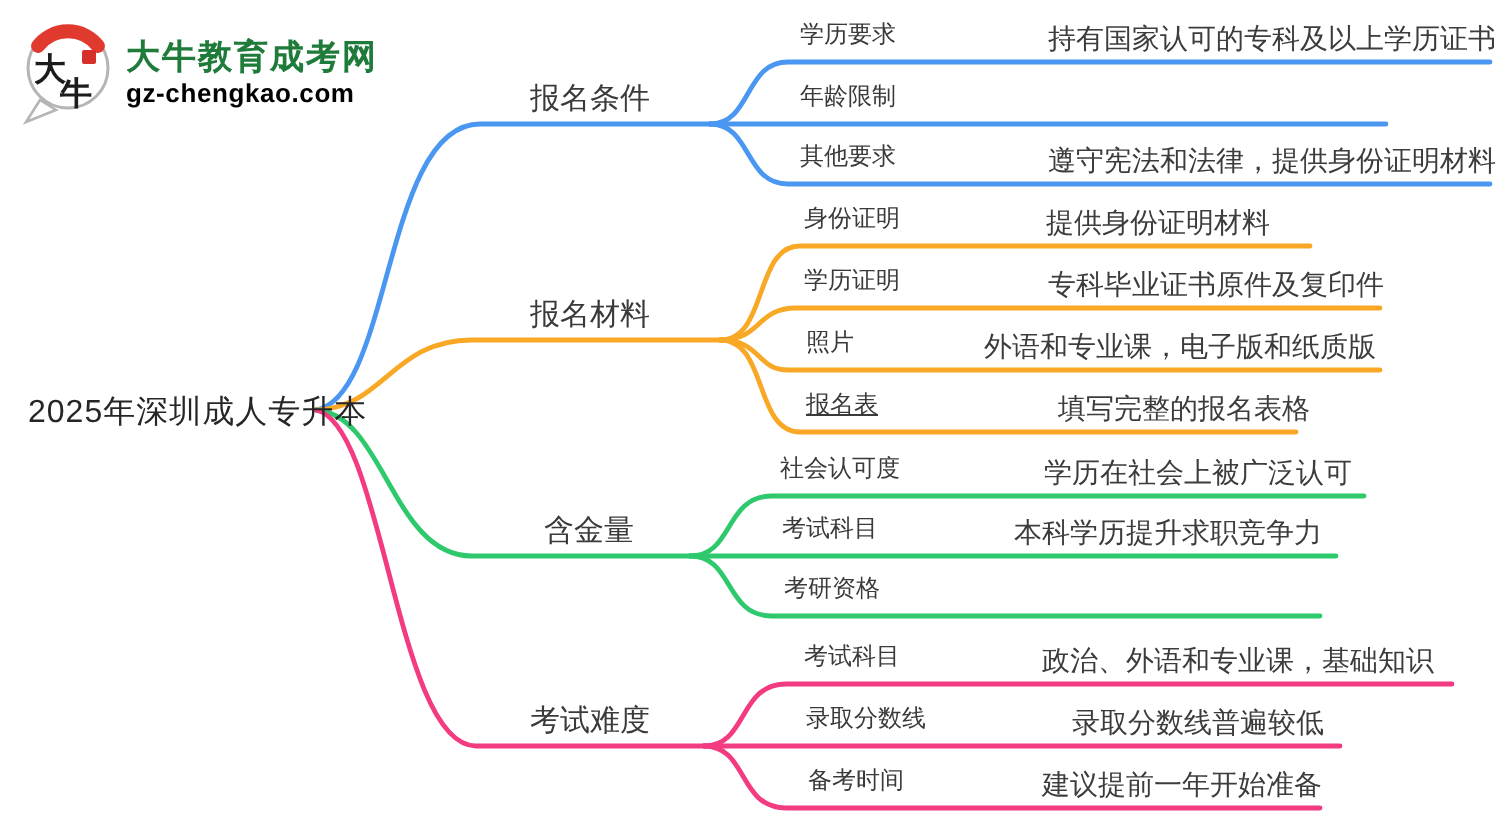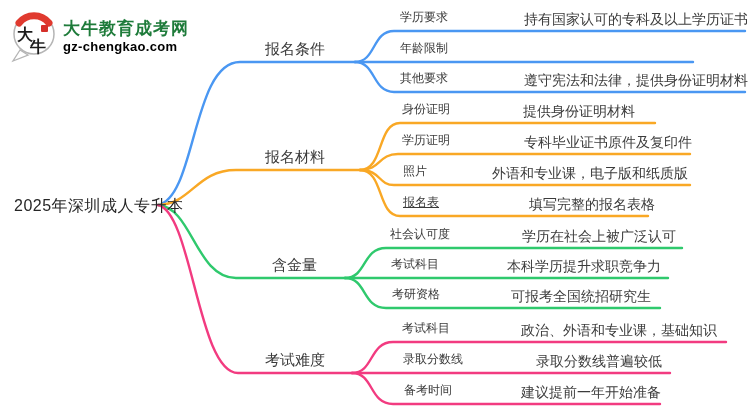--- a/index.html
+++ b/index.html
@@ -80,21 +80,20 @@
   <div class="abs node-label" style="left:383px;top:163px;margin-left:20px;">照片</div>
   <div class="abs node-desc" style="left:492px;top:165px;">外语和专业课，电子版和纸质版</div>
   <div class="abs node-label" style="left:403px;top:194px;text-decoration:underline;">报名表</div>
   <div class="abs node-desc" style="left:513px;top:196px;margin-left:16px;">填写完整的报名表格</div>
 
   <div class="abs node-label" style="left:390px;top:226px;">社会认可度</div>
   <div class="abs node-desc" style="left:522px;top:228px;">学历在社会上被广泛认可</div>
   <div class="abs node-label" style="left:391px;top:256px;">考试科目</div>
   <div class="abs node-desc" style="left:507px;top:258px;">本科学历提升求职竞争力</div>
   <div class="abs node-label" style="left:392px;top:286px;">考研资格</div>
-  <div class="abs node-desc" style="left:511px;top:288px;">可报考全国统招研究生</div>
 
   <div class="abs node-label" style="left:402px;top:320px;">考试科目</div>
   <div class="abs node-desc" style="left:521px;top:322px;">政治、外语和专业课，基础知识</div>
   <div class="abs node-label" style="left:403px;top:351px;">录取分数线</div>
   <div class="abs node-desc" style="left:536px;top:353px;">录取分数线普遍较低</div>
   <div class="abs node-label" style="left:404px;top:382px;">备考时间</div>
   <div class="abs node-desc" style="left:521px;top:384px;">建议提前一年开始准备</div>
 
 </div>
 

